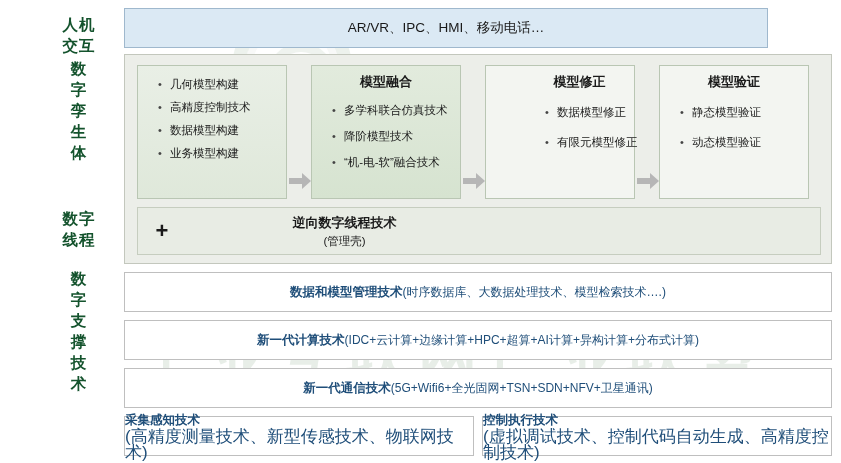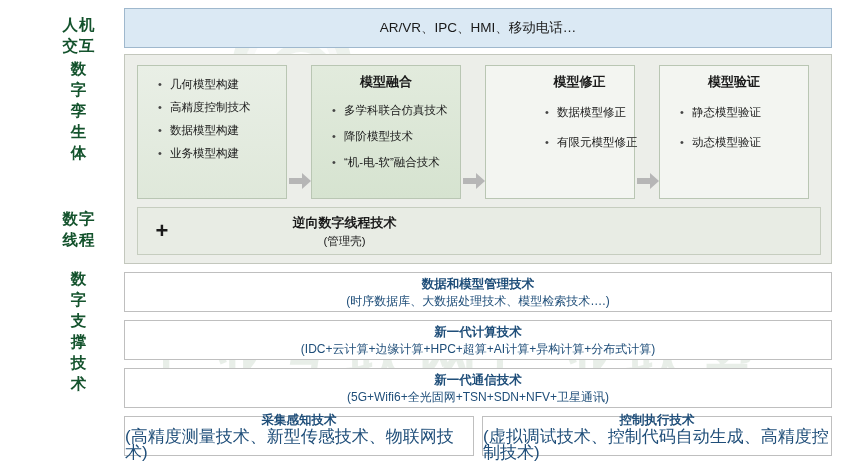--- a/index.html
+++ b/index.html
@@ -77,21 +77,21 @@
   }
   #rail-hci   { left: 48px; top: 14px; }
   #rail-twin  { left: 48px; top: 58px; }
   #rail-thread{ left: 48px; top: 208px; }
   #rail-support{ left: 48px; top: 268px; }
 
   
   .app-band {
     position: absolute;
     left: 124px; top: 8px;
-    width: 708px; height: 40px;
+    width: 644px; height: 40px;
     background: #dbe9f4;
     border: 1px solid #9fb8cd;
     display: flex;
     align-items: center;
     justify-content: center;
     font-size: 13.5px;
     color: #1a1a1a;
   }
 
   
@@ -194,21 +194,21 @@
 
   
   .supp-row {
     position: absolute;
     left: 124px;
     width: 708px;
     height: 40px;
     border: 1px solid #bfbfbf;
     background: #ffffff;
     display: flex;
-    flex-direction: column;
+    flex-direction: row;
     align-items: center;
     justify-content: center;
   }
   .supp-row .s1 {
     font-weight: bold;
     font-size: 12.5px;
     color: #1f4e79;
     line-height: 17px;
   }
   .supp-row .s2 {
@@ -222,21 +222,20 @@
 
   .supp-half {
     position: absolute;
     top: 416px;
     width: 350px;
     height: 40px;
     border: 1px solid #bfbfbf;
     background: #ffffff;
     display: flex;
     flex-direction: column;
-    align-items: center;
     justify-content: center;
   }
   #supp-4a { left: 124px; }
   #supp-4b { left: 482px; }
   .supp-half .s1 {
     font-weight: bold;
     font-size: 12.5px;
     color: #1f4e79;
     line-height: 17px;
   }

